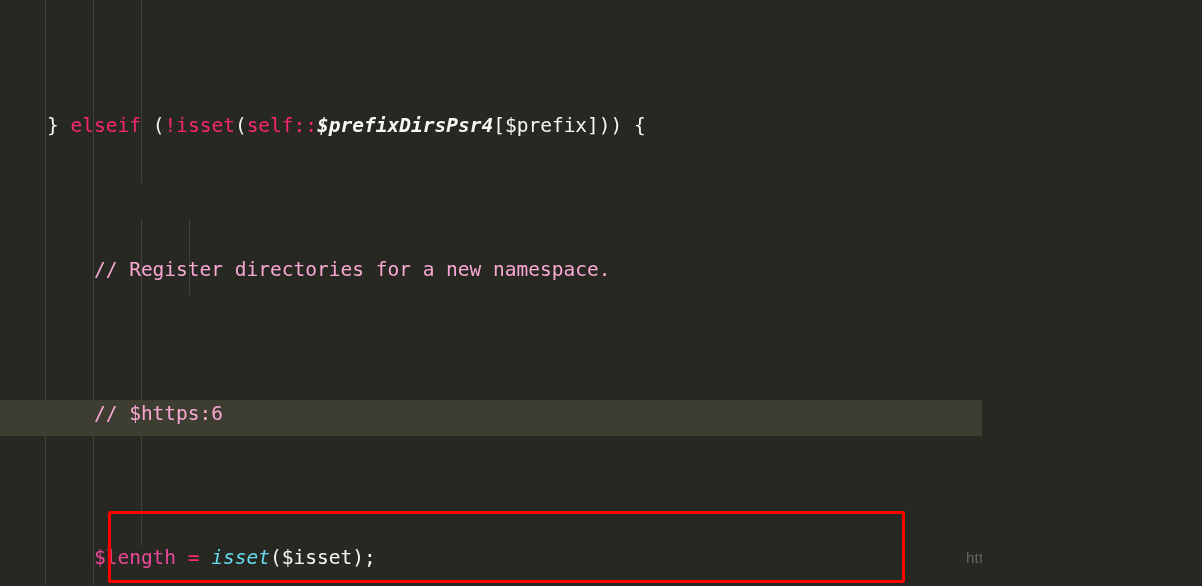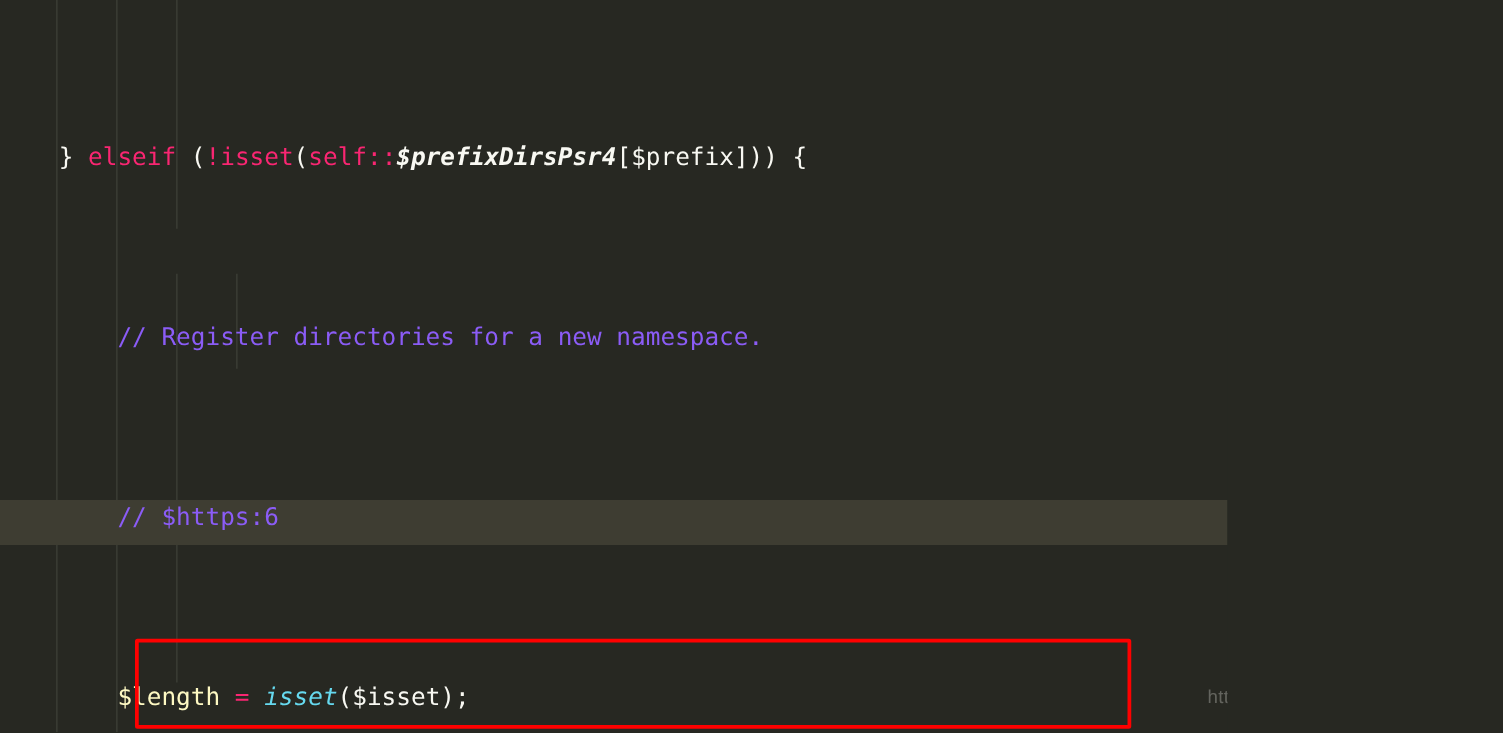--- a/index.html
+++ b/index.html
@@ -66,23 +66,23 @@
   }
   .code .ln {
     display: block;
     height: 36px;
     padding-left: 0;
   }
 
   
   .t-plain   { color: #f8f8f2; }
   .t-key     { color: #f92672; }          
-  .t-comment { color: #8b5cf6; }
+  .t-comment { color: #f9a8d4; }
   .t-fn      { color: #66d9ef; font-style: italic; }
-  .t-var     { color: #fef9c3; }
+  .t-var     { color: #ec4899; }
   .t-static  { color: #f8f8f2; font-style: italic; font-weight: bold; }
 
   
   .redbox {
     position: absolute;
     border: 3px solid #ff0000;
     border-radius: 2px;
     pointer-events: none;
     box-sizing: border-box;
   }

